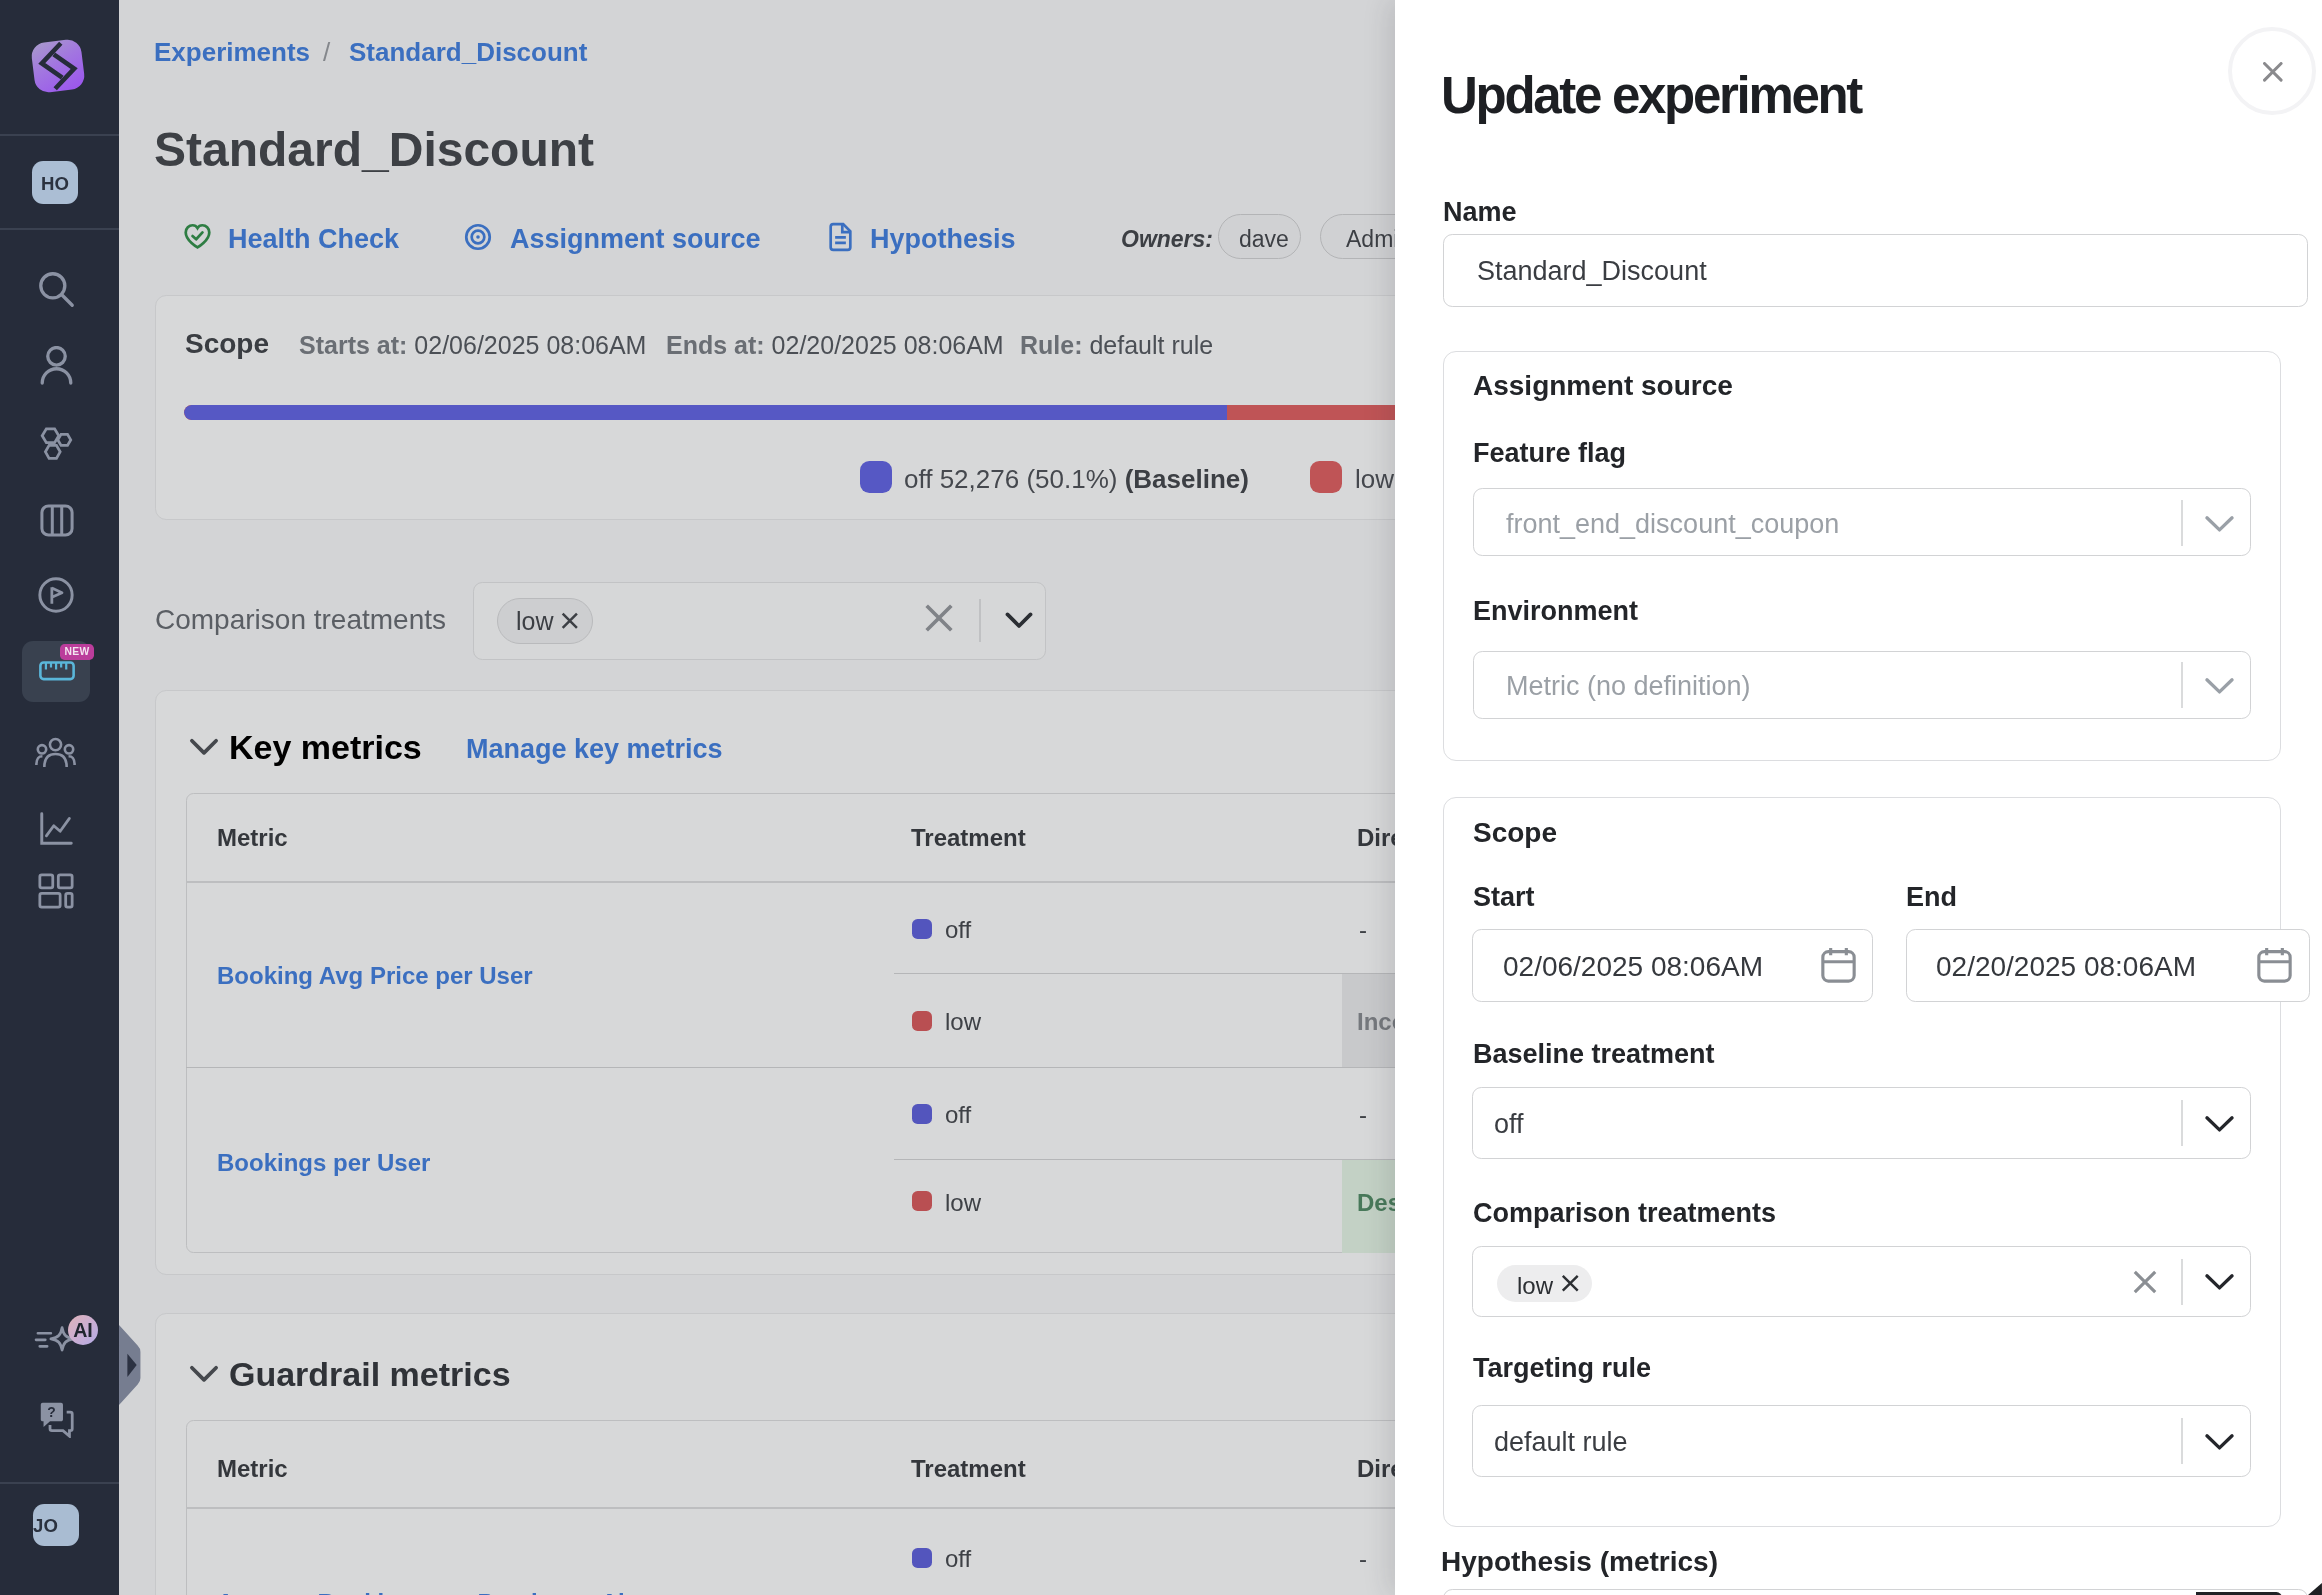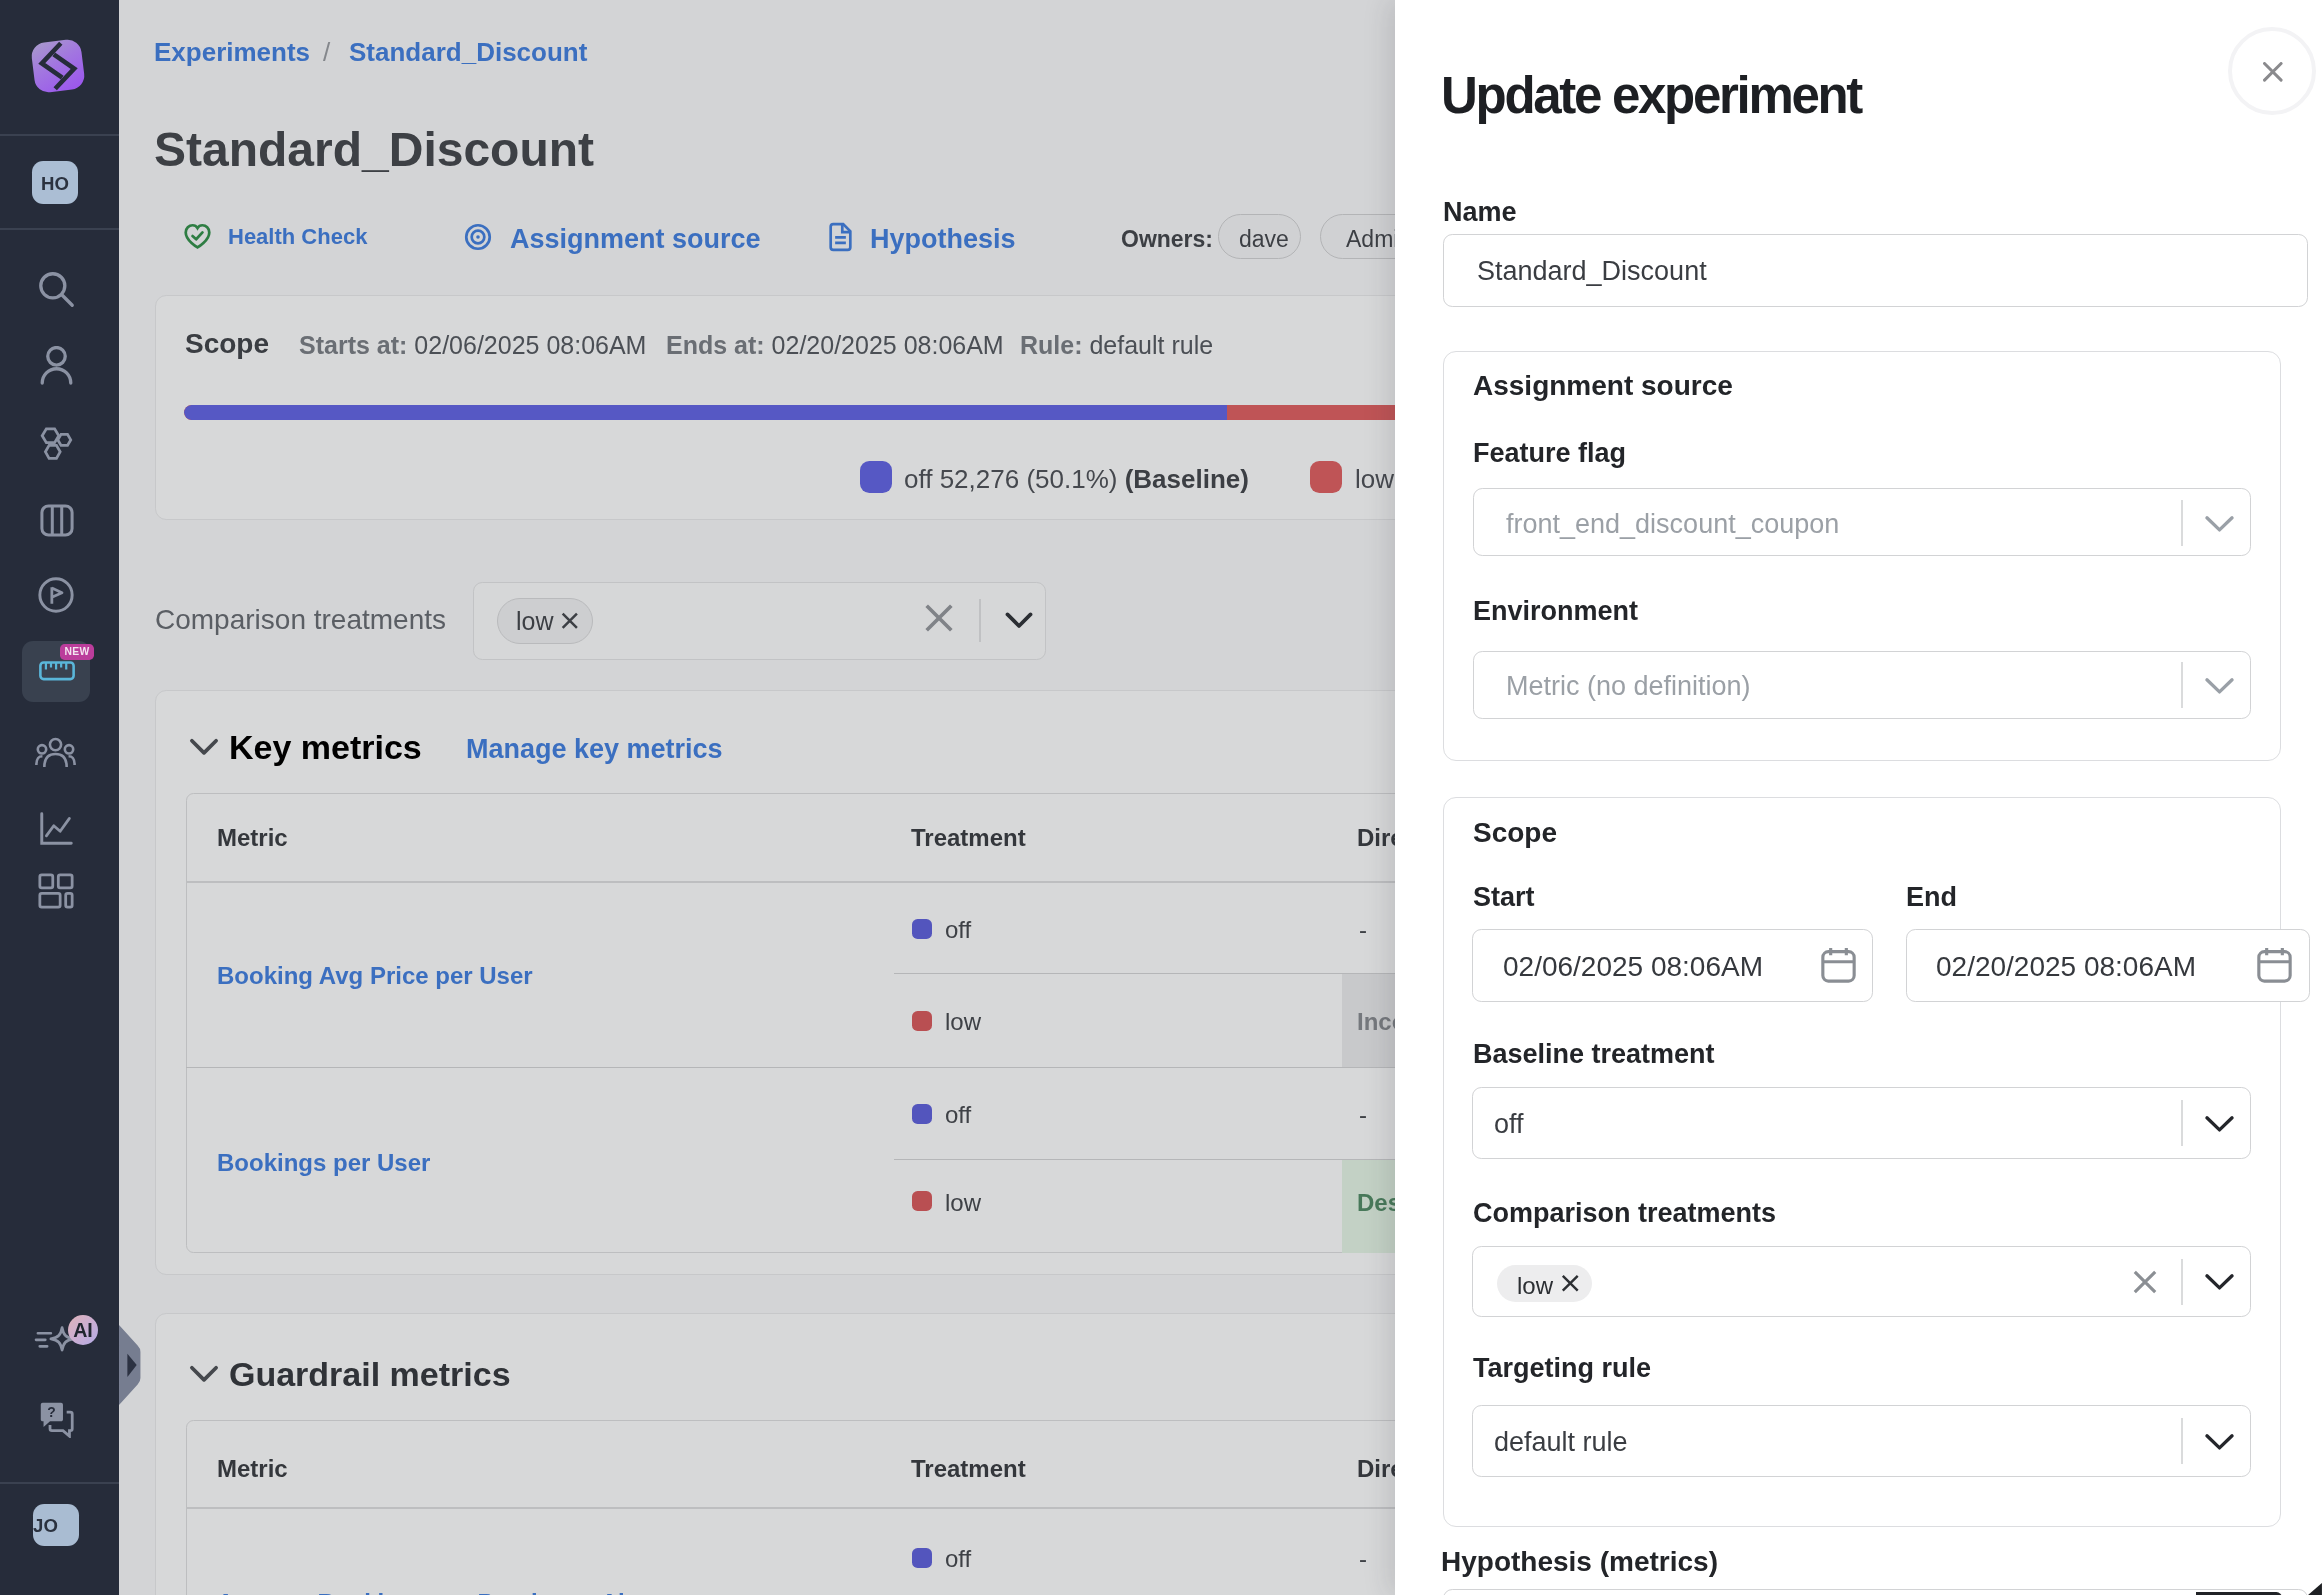--- a/index.html
+++ b/index.html
@@ -20,34 +20,34 @@
 <div class="abs sem" style="left:154px; top:37px; font-size:26px; color:#3b6fc0;">Experiments</div>
 <div class="abs" style="left:323px; top:37px; font-size:26px; color:#84878c;">/</div>
 <div class="abs sem" style="left:349px; top:37px; font-size:26px; color:#3b6fc0;">Standard_Discount</div>
 
 <div class="abs bold" style="left:154px; top:122px; font-size:48px; color:#3d4045;">Standard_Discount</div>
 
 <svg class="ico" style="left:183px; top:222px;" width="29" height="29" viewBox="0 0 32 32">
     <path d="M16 28 C16 28 3 20.5 3 11.5 C3 6.8 6.6 3.6 10.6 3.6 C13 3.6 15 4.9 16 6.6 C17 4.9 19 3.6 21.4 3.6 C25.4 3.6 29 6.8 29 11.5 C29 20.5 16 28 16 28 Z" fill="none" stroke="#2e7d43" stroke-width="3"></path>
     <path d="M10.5 15.5 L14.5 19 L21.5 11.5" fill="none" stroke="#2e7d43" stroke-width="3" stroke-linecap="round" stroke-linejoin="round"></path>
   </svg>
-<div class="abs sem blue" style="left:228px; top:224px; font-size:22px;">Health Check</div>
+<div class="abs sem blue" style="left:228px; top:224px; font-size:27px;">Health Check</div>
 <svg class="ico" style="left:464px; top:223px;" width="28" height="28" viewBox="0 0 31 31">
     <circle cx="15.5" cy="15.5" r="13" fill="none" stroke="#3b6fc0" stroke-width="3"></circle>
     <circle cx="15.5" cy="15.5" r="7" fill="none" stroke="#3b6fc0" stroke-width="3"></circle>
     <circle cx="15.5" cy="15.5" r="2" fill="#3b6fc0"></circle>
   </svg>
 <div class="abs sem blue" style="left:510px; top:224px; font-size:27px;">Assignment source</div>
 <svg class="ico" style="left:828px; top:222px;" width="25" height="30" viewBox="0 0 28 33">
     <path d="M3 5 C3 3.3 4.3 2 6 2 L17 2 L25 10 L25 28 C25 29.7 23.7 31 22 31 L6 31 C4.3 31 3 29.7 3 28 Z" fill="none" stroke="#3b6fc0" stroke-width="3"></path>
     <path d="M16 2 L16 11 L25 11" fill="none" stroke="#3b6fc0" stroke-width="3"></path>
     <path d="M8 17 L20 17 M8 23 L20 23" stroke="#3b6fc0" stroke-width="3"></path>
   </svg>
 <div class="abs sem blue" style="left:870px; top:224px; font-size:27px;">Hypothesis</div>
-<div class="abs bold" style="left:1121px; top:226px; font-size:23px; color:#3c3f44;">Owners:</div>
+<div class="abs bold" style="left:1121px; top:226px; font-size:23px; color:#3c3f44;font-style:italic;">Owners:</div>
 <div class="abs" style="left:1218px; top:214px; width:83px; height:45px; border:0.9px solid #b3b4b6; border-radius:23px; background:#d0d1d3;"></div>
 <div class="abs" style="left:1239px; top:226px; font-size:23px; color:#3c3f44;">dave</div>
 <div class="abs" style="left:1320px; top:214px; width:158px; height:45px; border:0.9px solid #b3b4b6; border-radius:23px; background:#d0d1d3;"></div>
 <div class="abs" style="left:1346px; top:226px; font-size:23px; color:#3c3f44;">Admin</div>
 
 <div class="abs card" style="left:155px; top:295px; width:2139px; height:225px;"></div>
 <div class="abs bold" style="left:185px; top:328px; font-size:28px; color:#3a3d42;">Scope</div>
 <div class="abs" style="left:299px; top:331px; font-size:25px; color:#4b4f55;"><span class="sem" style="color:#6a6e74;">Starts at:</span> 02/06/2025 08:06AM</div>
 <div class="abs" style="left:666px; top:331px; font-size:25px; color:#4b4f55;"><span class="sem" style="color:#6a6e74;">Ends at:</span> 02/20/2025 08:06AM</div>
 <div class="abs" style="left:1020px; top:331px; font-size:25px; color:#4b4f55;"><span class="sem" style="color:#6a6e74;">Rule:</span> default rule</div>

